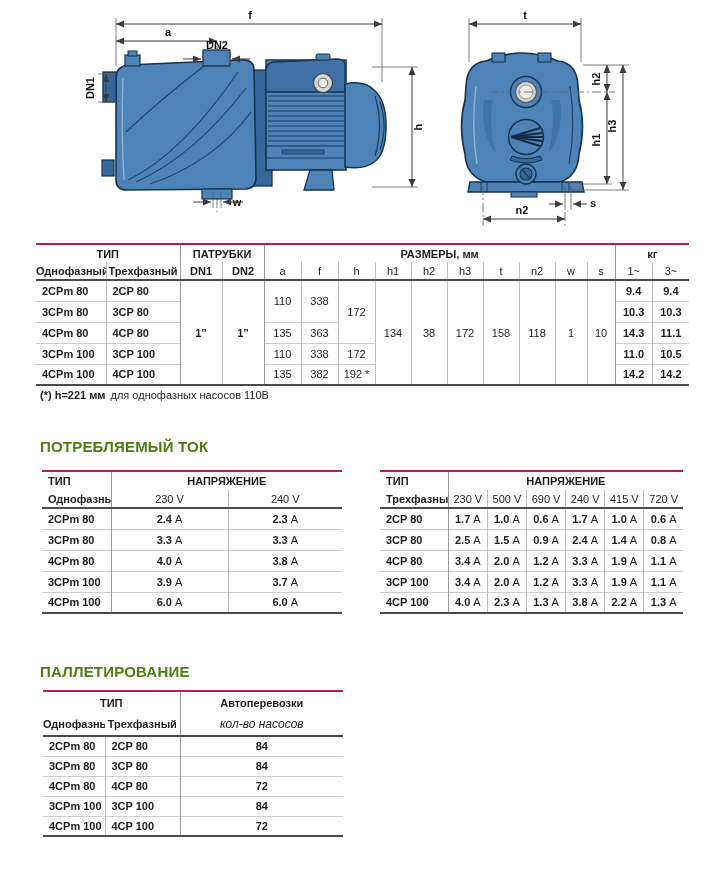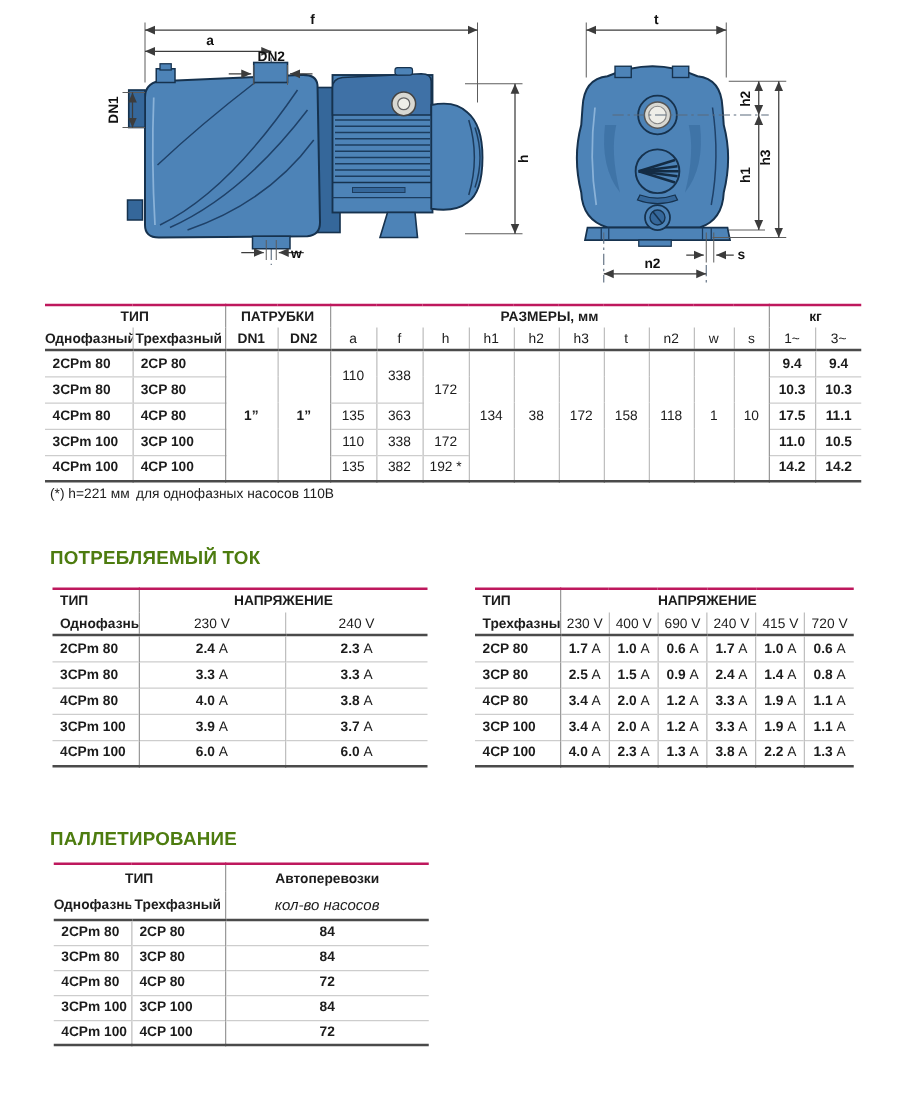--- a/index.html
+++ b/index.html
@@ -22,21 +22,21 @@
 
   
   .dims{position:absolute;left:36px;top:243px;width:653px;}
   .dims thead tr:first-child th{height:17px;}
   .dims thead tr:last-child th{height:17px;}
   .dims tbody tr{height:21px;}
   .dims .model{text-align:left;padding-left:6px;font-weight:bold;}
   .dims .sub{font-weight:normal;}
   .dims .bold{font-weight:bold;}
   .note{position:absolute;left:40px;top:389px;font-size:11px;}
-  .note .nb{font-weight:normal;margin-top:16px;}
+  .note .nb{font-weight:bold;margin-top:16px;}
   .note .nr{margin-left:5px;}
 
   .sectitle{position:absolute;font-size:15px;font-weight:bold;color:#4d7c0f;letter-spacing:.2px;}
   .sec1{left:40px;top:438px;}
   .sec2{left:40px;top:663px;}
 
   
   .cur{position:absolute;top:470px;}
   .cur thead tr:first-child th{height:18px;}
   .cur thead tr:last-child th{height:17px;}
@@ -298,21 +298,21 @@
         <td class="model">3CPm 80</td>
         <td class="model vl">3CP 80</td>
         <td class="vlg bold">10.3</td>
         <td class="vl bold">10.3</td>
       </tr>
       <tr>
         <td class="model">4CPm 80</td>
         <td class="model vl">4CP 80</td>
         <td class="vlg">135</td>
         <td class="vl">363</td>
-        <td class="vlg bold">17.5</td>
+        <td class="vlg bold">14.3</td>
         <td class="vl bold">11.1</td>
       </tr>
       <tr>
         <td class="model">3CPm 100</td>
         <td class="model vl">3CP 100</td>
         <td class="vlg">110</td>
         <td class="vl">338</td>
         <td class="vl">172</td>
         <td class="vlg bold">11.0</td>
         <td class="vl bold">10.5</td>
@@ -392,21 +392,21 @@
         <col style="width:39px">
     </colgroup>
     <thead>
       <tr>
         <th class="tl">ТИП</th>
         <th colspan="6" class="vlg">НАПРЯЖЕНИЕ</th>
       </tr>
       <tr>
         <th class="tl">Трехфазный</th>
         <th class="vlg volt">230 V</th>
-        <th class="vl volt">400 V</th>
+        <th class="vl volt">500 V</th>
         <th class="vl volt">690 V</th>
         <th class="vl volt">240 V</th>
         <th class="vl volt">415 V</th>
         <th class="vl volt">720 V</th>
       </tr>
     </thead>
     <tbody>
       <tr>
         <td class="model">2CP 80</td>
         <td class="vlg av"><b>1.7</b><span class="a">A</span></td>

